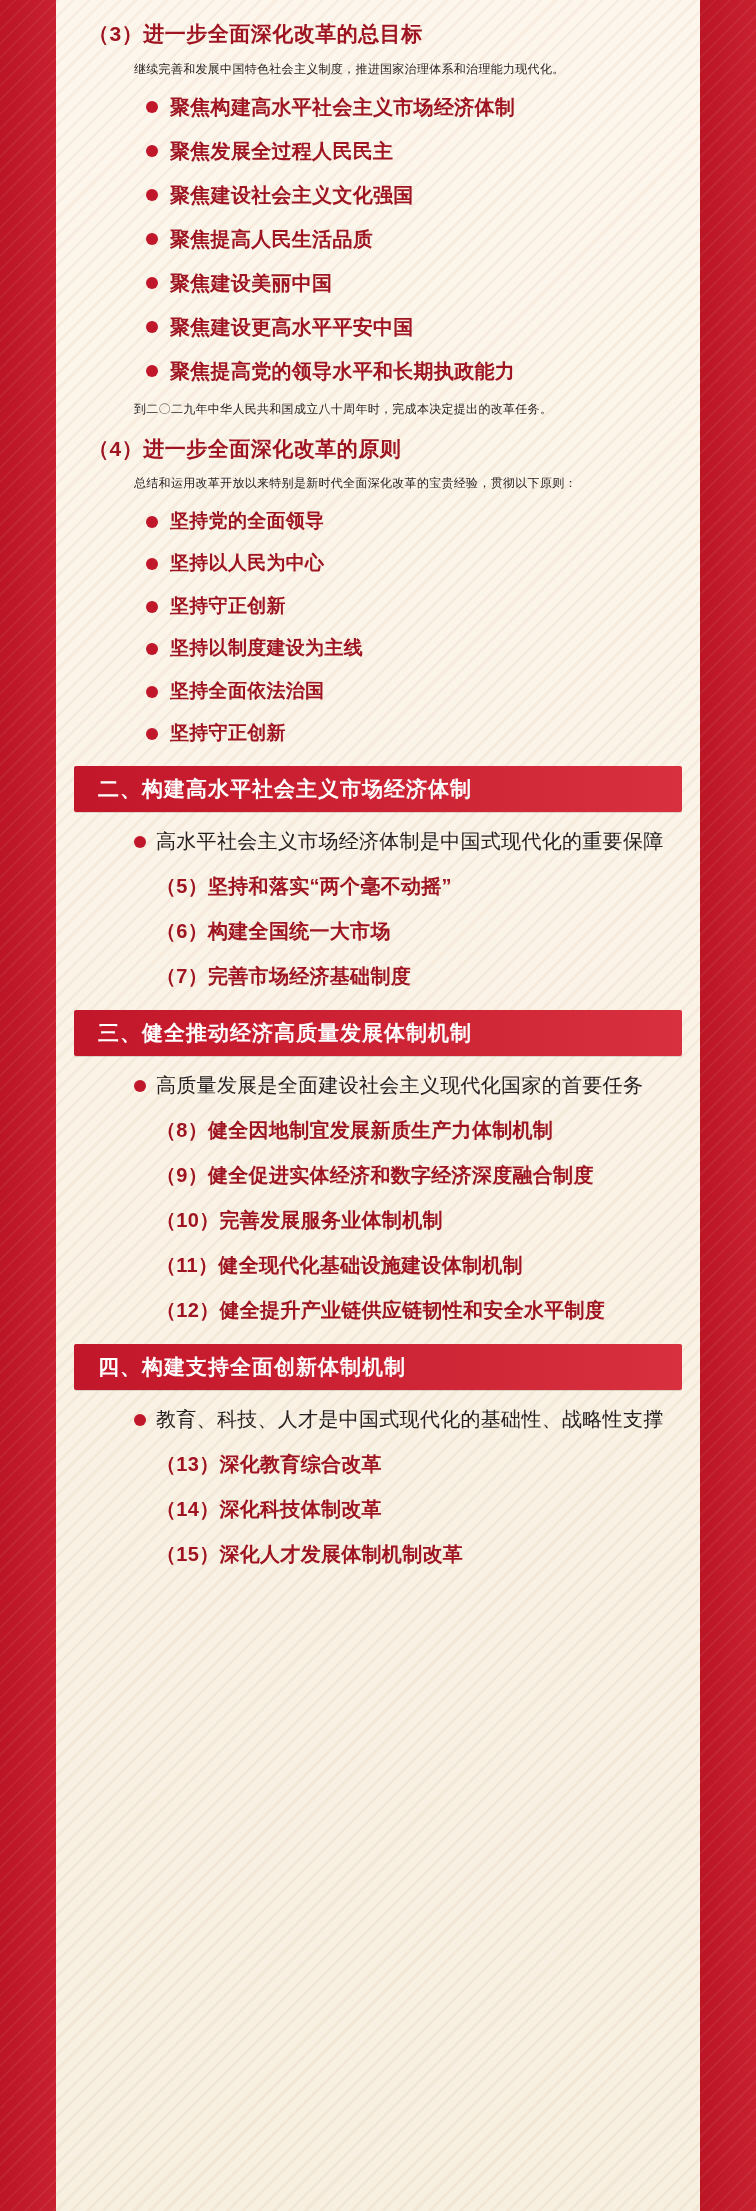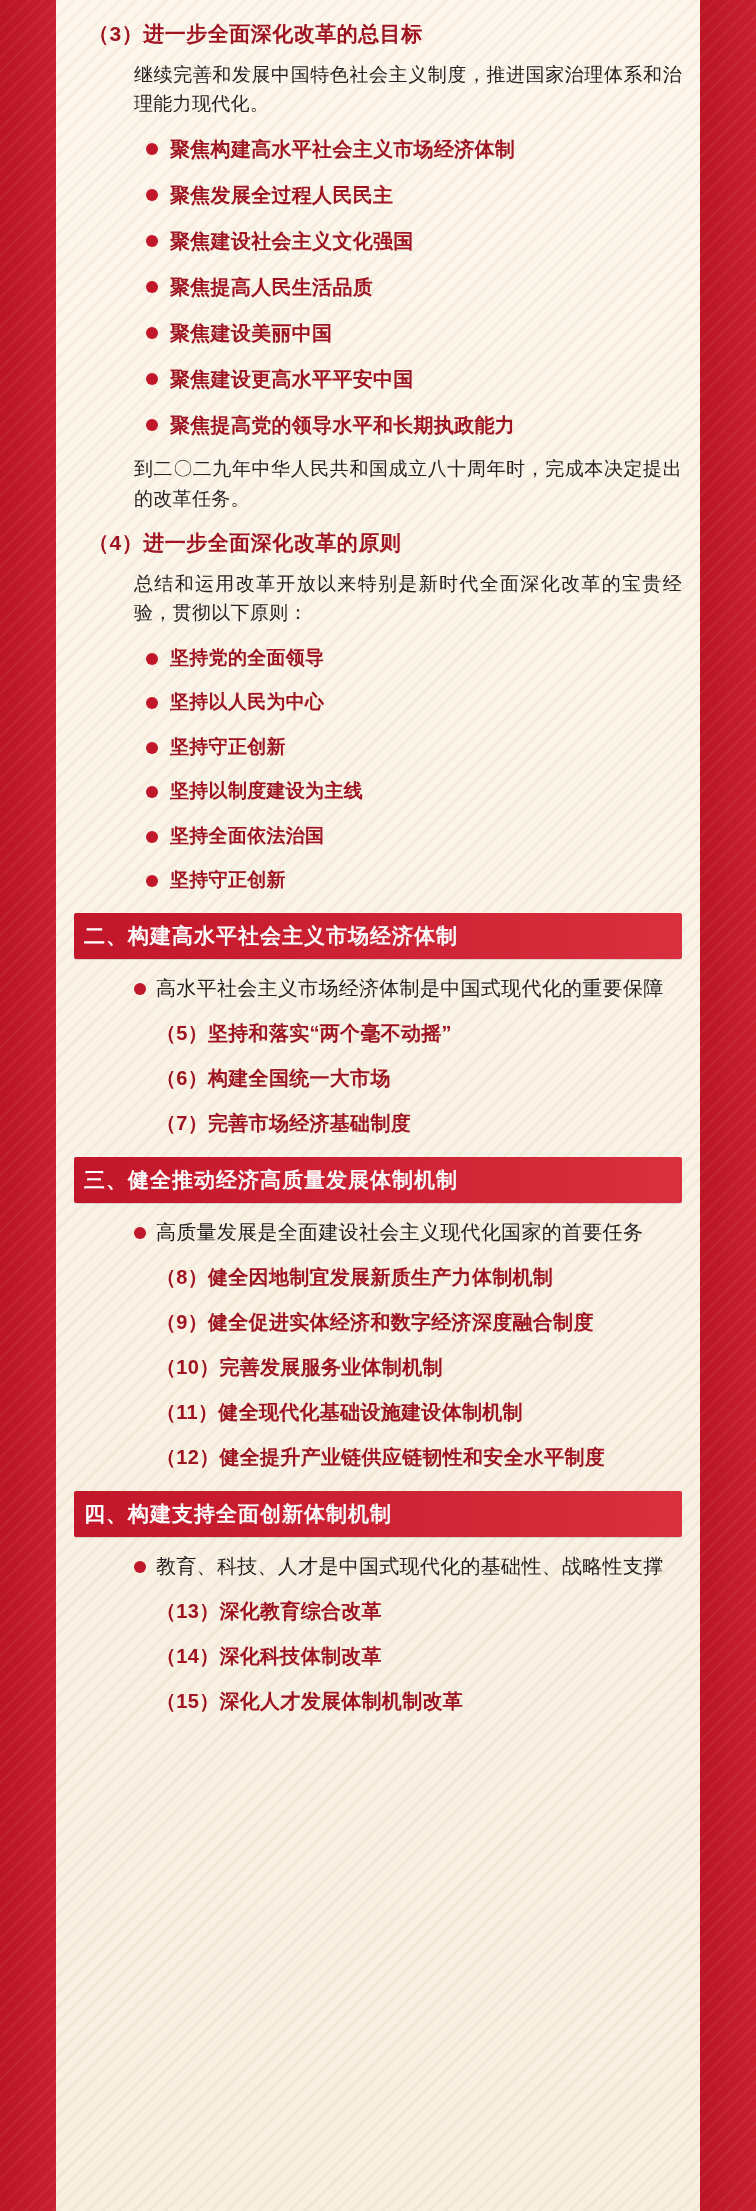--- a/index.html
+++ b/index.html
@@ -52,39 +52,39 @@
 
   .h3 {
     font-size: 21px;
     font-weight: bold;
     color: #9e1420;
     letter-spacing: 0.5px;
     line-height: 1.5;
     margin: 6px 0 10px 14px;
   }
   .para {
-    font-size: 19px;
+    font-size: 12px;
     color: #262022;
     line-height: 1.55;
     margin: 0 0 14px 60px;
     text-align: justify;
     letter-spacing: 0.3px;
   }
   .bullets {
     list-style: none;
     margin: 0 0 12px 0;
     padding: 0;
   }
   .bullets li {
     position: relative;
     font-size: 20px;
     font-weight: bold;
     color: #9e1420;
     line-height: 1.5;
-    margin: 16px 0 14px 96px;
+    margin: 0 0 14px 96px;
     padding-left: 0;
     letter-spacing: 0.3px;
   }
   .bullets li .dot {
     position: absolute;
     left: -24px;
     top: 9px;
     width: 12px;
     height: 12px;
     border-radius: 50%;
@@ -95,21 +95,21 @@
     font-size: 19px;
   }
 
   .section-bar {
     margin: 18px 0 14px 0;
     background: linear-gradient(to right, #c2172a, #d8303f);
     color: #ffffff;
     font-size: 21px;
     font-weight: bold;
     letter-spacing: 1px;
-    padding: 9px 10px 9px 10px;
+    padding: 9px 10px 9px 24px;
     border-radius: 2px;
     box-shadow: 0 1px 0 rgba(0,0,0,0.12);
   }
 
   .item-list {
     list-style: none;
     margin: 0 0 6px 0;
     padding: 0;
   }
   .item-list li {

